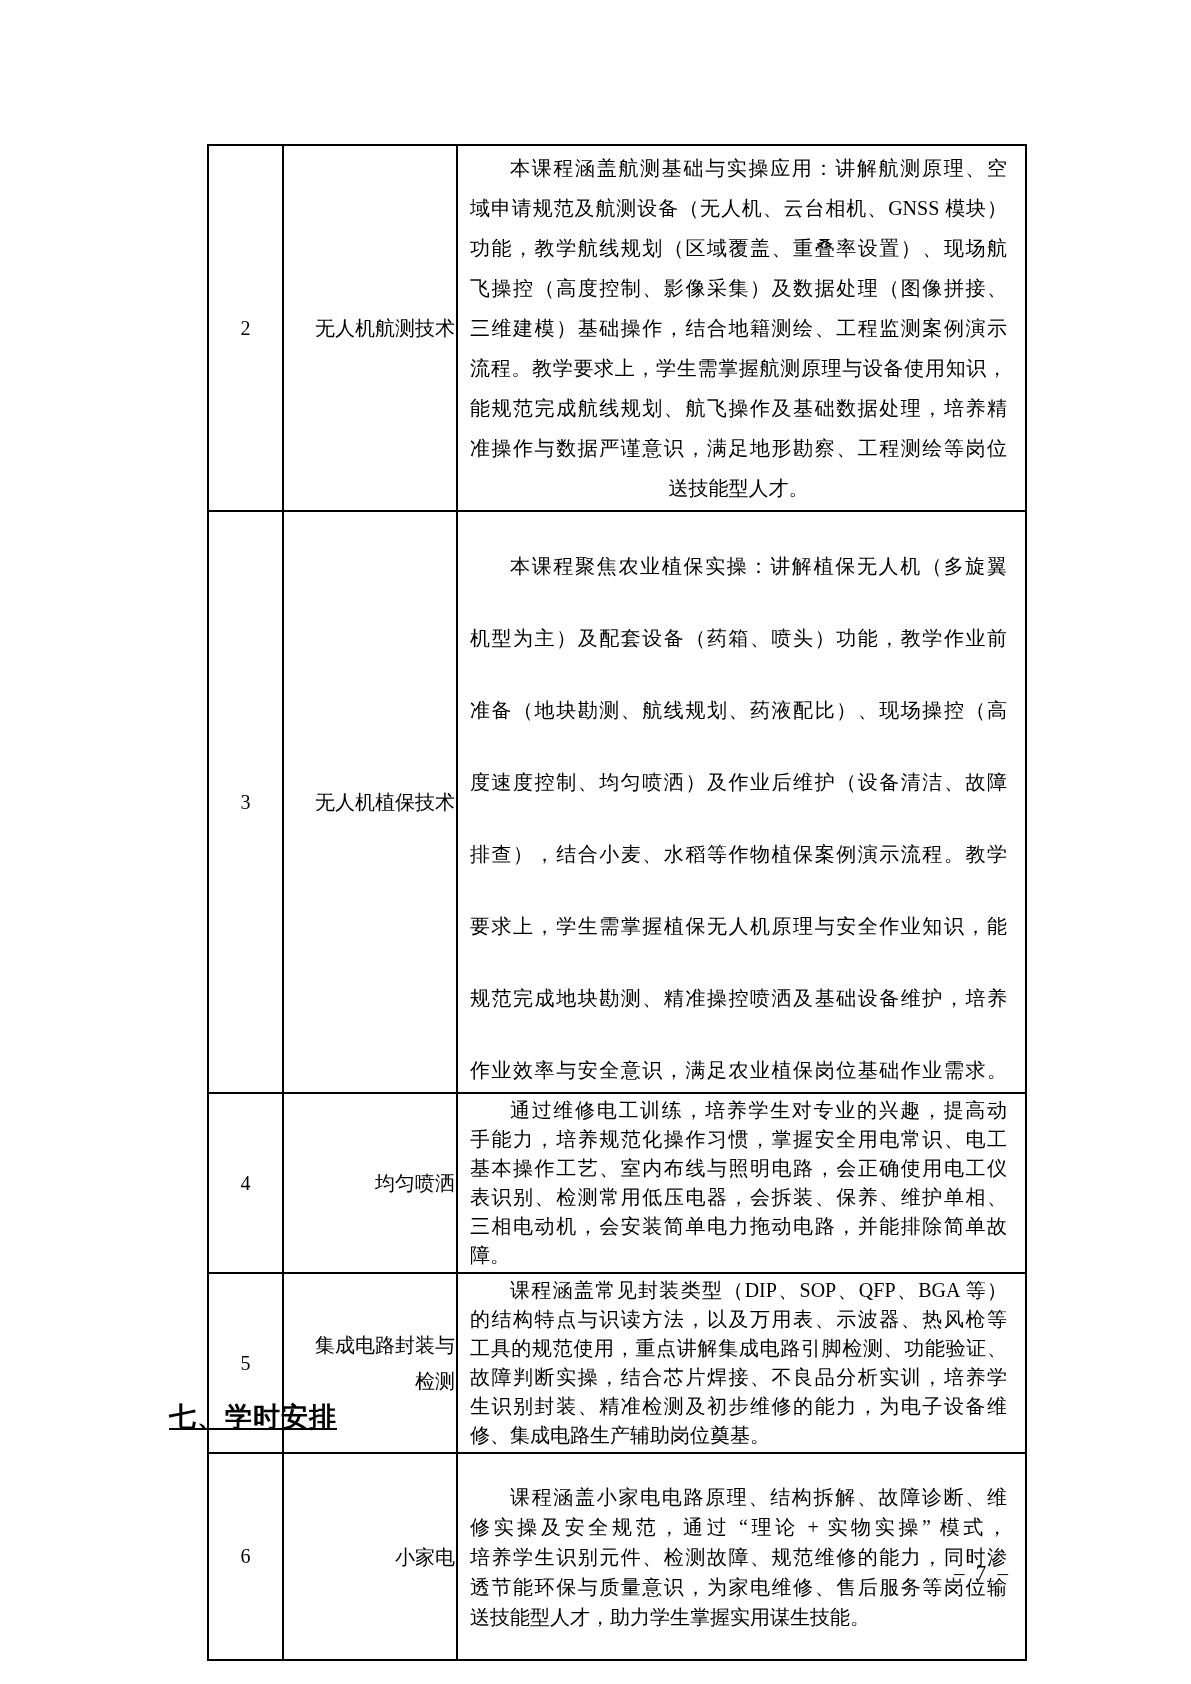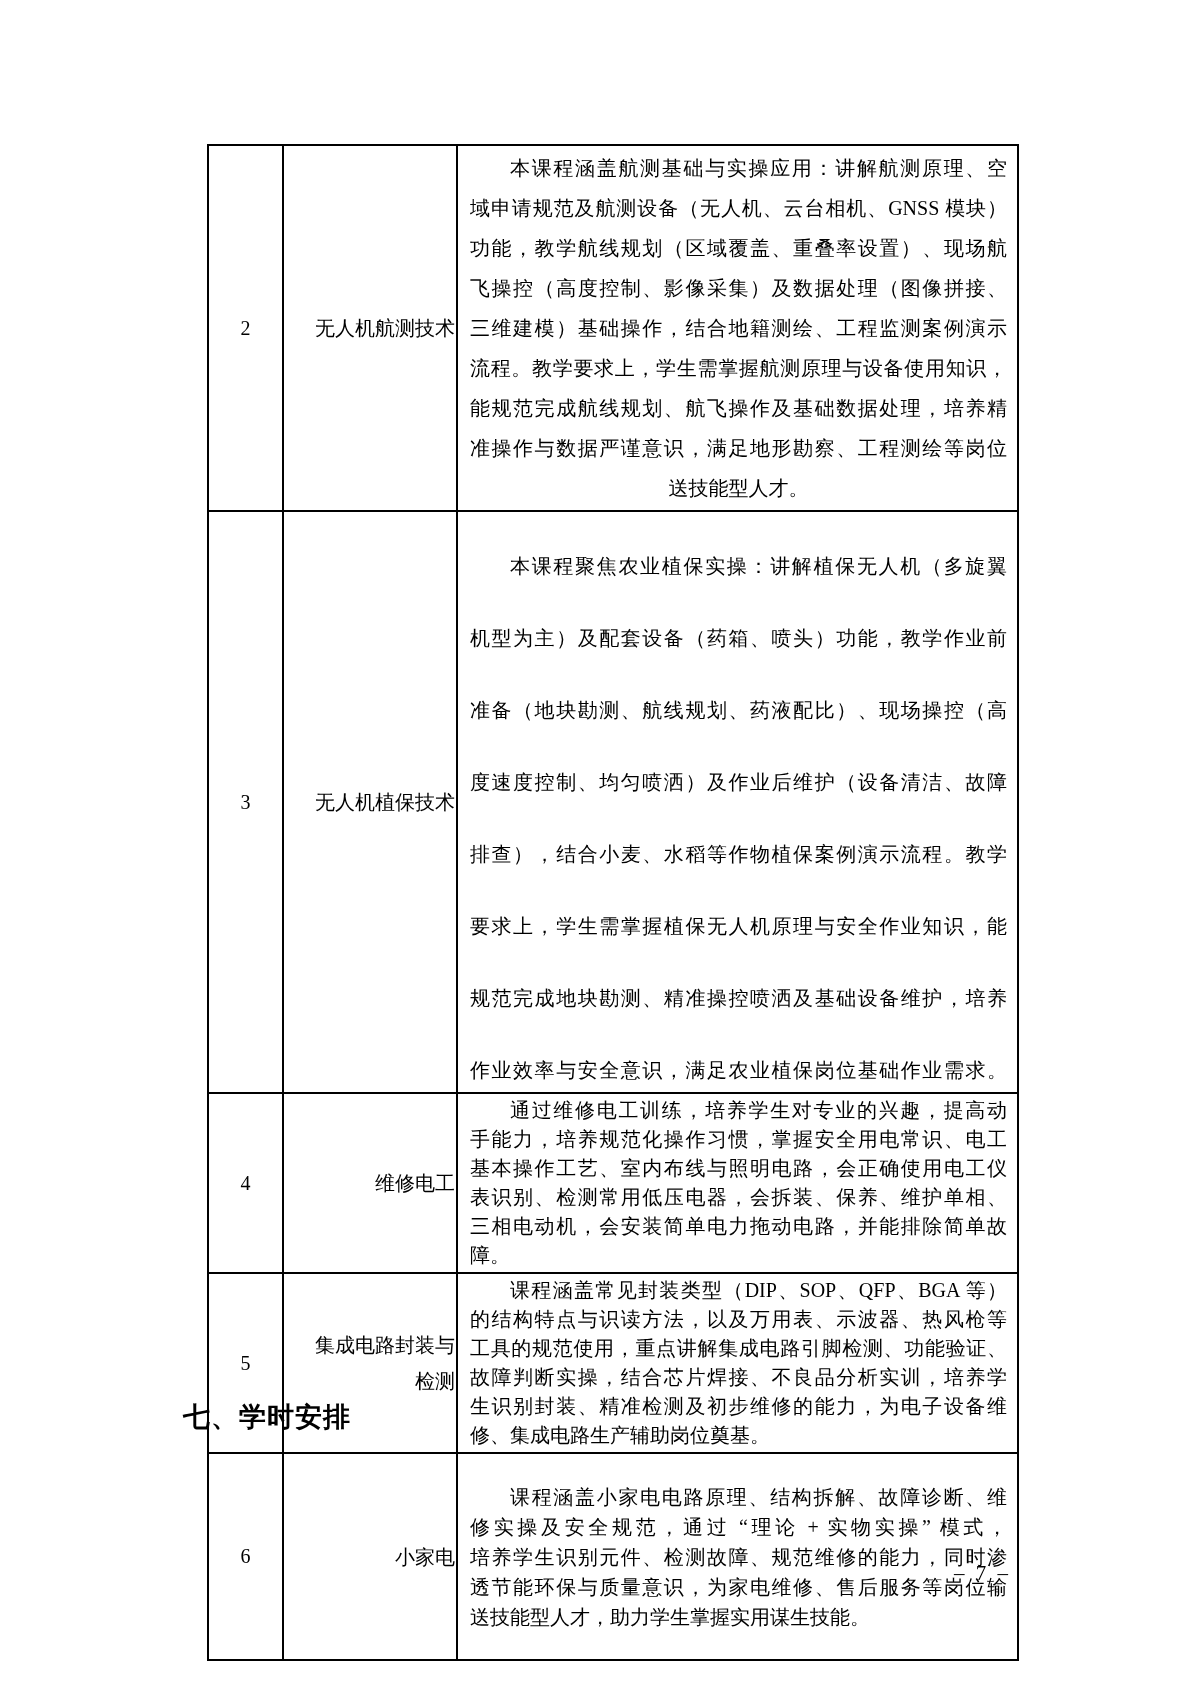--- a/index.html
+++ b/index.html
@@ -14,41 +14,41 @@
     border-collapse:collapse;table-layout:fixed;
   }
   .course-table td{
     border:2px solid #000;
     font-size:20px;
     vertical-align:middle;
     overflow:hidden;
   }
   td.numcell{width:71px;text-align:center;}
   td.coursecell{width:170px;text-align:right;white-space:pre-line;line-height:36px;}
-  td.desccell{width:537px;padding:2px 10px 2px 12px;}
+  td.desccell{width:537px;padding:2px 18px 2px 12px;}
   tr.r0{height:358px;} tr.r1{height:313px;} tr.r2{height:171px;}
   tr.r3{height:173px;} tr.r4{height:207px;}
   .dl{
     text-align:justify;
     text-align-last:justify;
     white-space:normal;
   }
   tr.r0 .dl{line-height:40px;}
   tr.r1 .dl{line-height:39px;margin-top:33px;}
   tr.r2 .dl{line-height:29px;}
   tr.r3 .dl{line-height:29px;}
   tr.r4 .dl{line-height:30px;}
   .dl.first{text-indent:2em;}
   .dl.end{text-align:left;text-align-last:left;}
   .dl.ctr{text-align:center;text-align-last:center;text-indent:0;}
   
   .section-heading{
-    position:absolute;left:183px;top:1399px;width:827px;
+    position:absolute;left:169px;top:1399px;width:827px;
     font-family:"Liberation Sans","DejaVu Sans",sans-serif;
-    font-weight:bold;font-size:27px;letter-spacing:1px;
+    font-weight:bold;font-size:27px;letter-spacing:1px;text-decoration:underline;
   }
   .body-paragraph{
     position:absolute;left:183px;top:1448px;width:828px;
     font-size:22px;
   }
   .pl{
     line-height:49px;
     text-align:justify;text-align-last:justify;
   }
   .pl.first{text-indent:2em;}
@@ -87,21 +87,21 @@
         <div class="dl">准备（地块勘测、航线规划、药液配比）、现场操控（高</div>
         <div class="dl">度速度控制、均匀喷洒）及作业后维护（设备清洁、故障</div>
         <div class="dl">排查），结合小麦、水稻等作物植保案例演示流程。教学</div>
         <div class="dl">要求上，学生需掌握植保无人机原理与安全作业知识，能</div>
         <div class="dl">规范完成地块勘测、精准操控喷洒及基础设备维护，培养</div>
         <div class="dl">作业效率与安全意识，满足农业植保岗位基础作业需求。</div>
       </td>
     </tr>
     <tr class="r2">
       <td class="numcell">4</td>
-      <td class="coursecell">维修电工</td>
+      <td class="coursecell">均匀喷洒</td>
       <td class="desccell">
         <div class="dl first">通过维修电工训练，培养学生对专业的兴趣，提高动</div>
         <div class="dl">手能力，培养规范化操作习惯，掌握安全用电常识、电工</div>
         <div class="dl">基本操作工艺、室内布线与照明电路，会正确使用电工仪</div>
         <div class="dl">表识别、检测常用低压电器，会拆装、保养、维护单相、</div>
         <div class="dl">三相电动机，会安装简单电力拖动电路，并能排除简单故</div>
         <div class="dl end">障。</div>
       </td>
     </tr>
     <tr class="r3">

